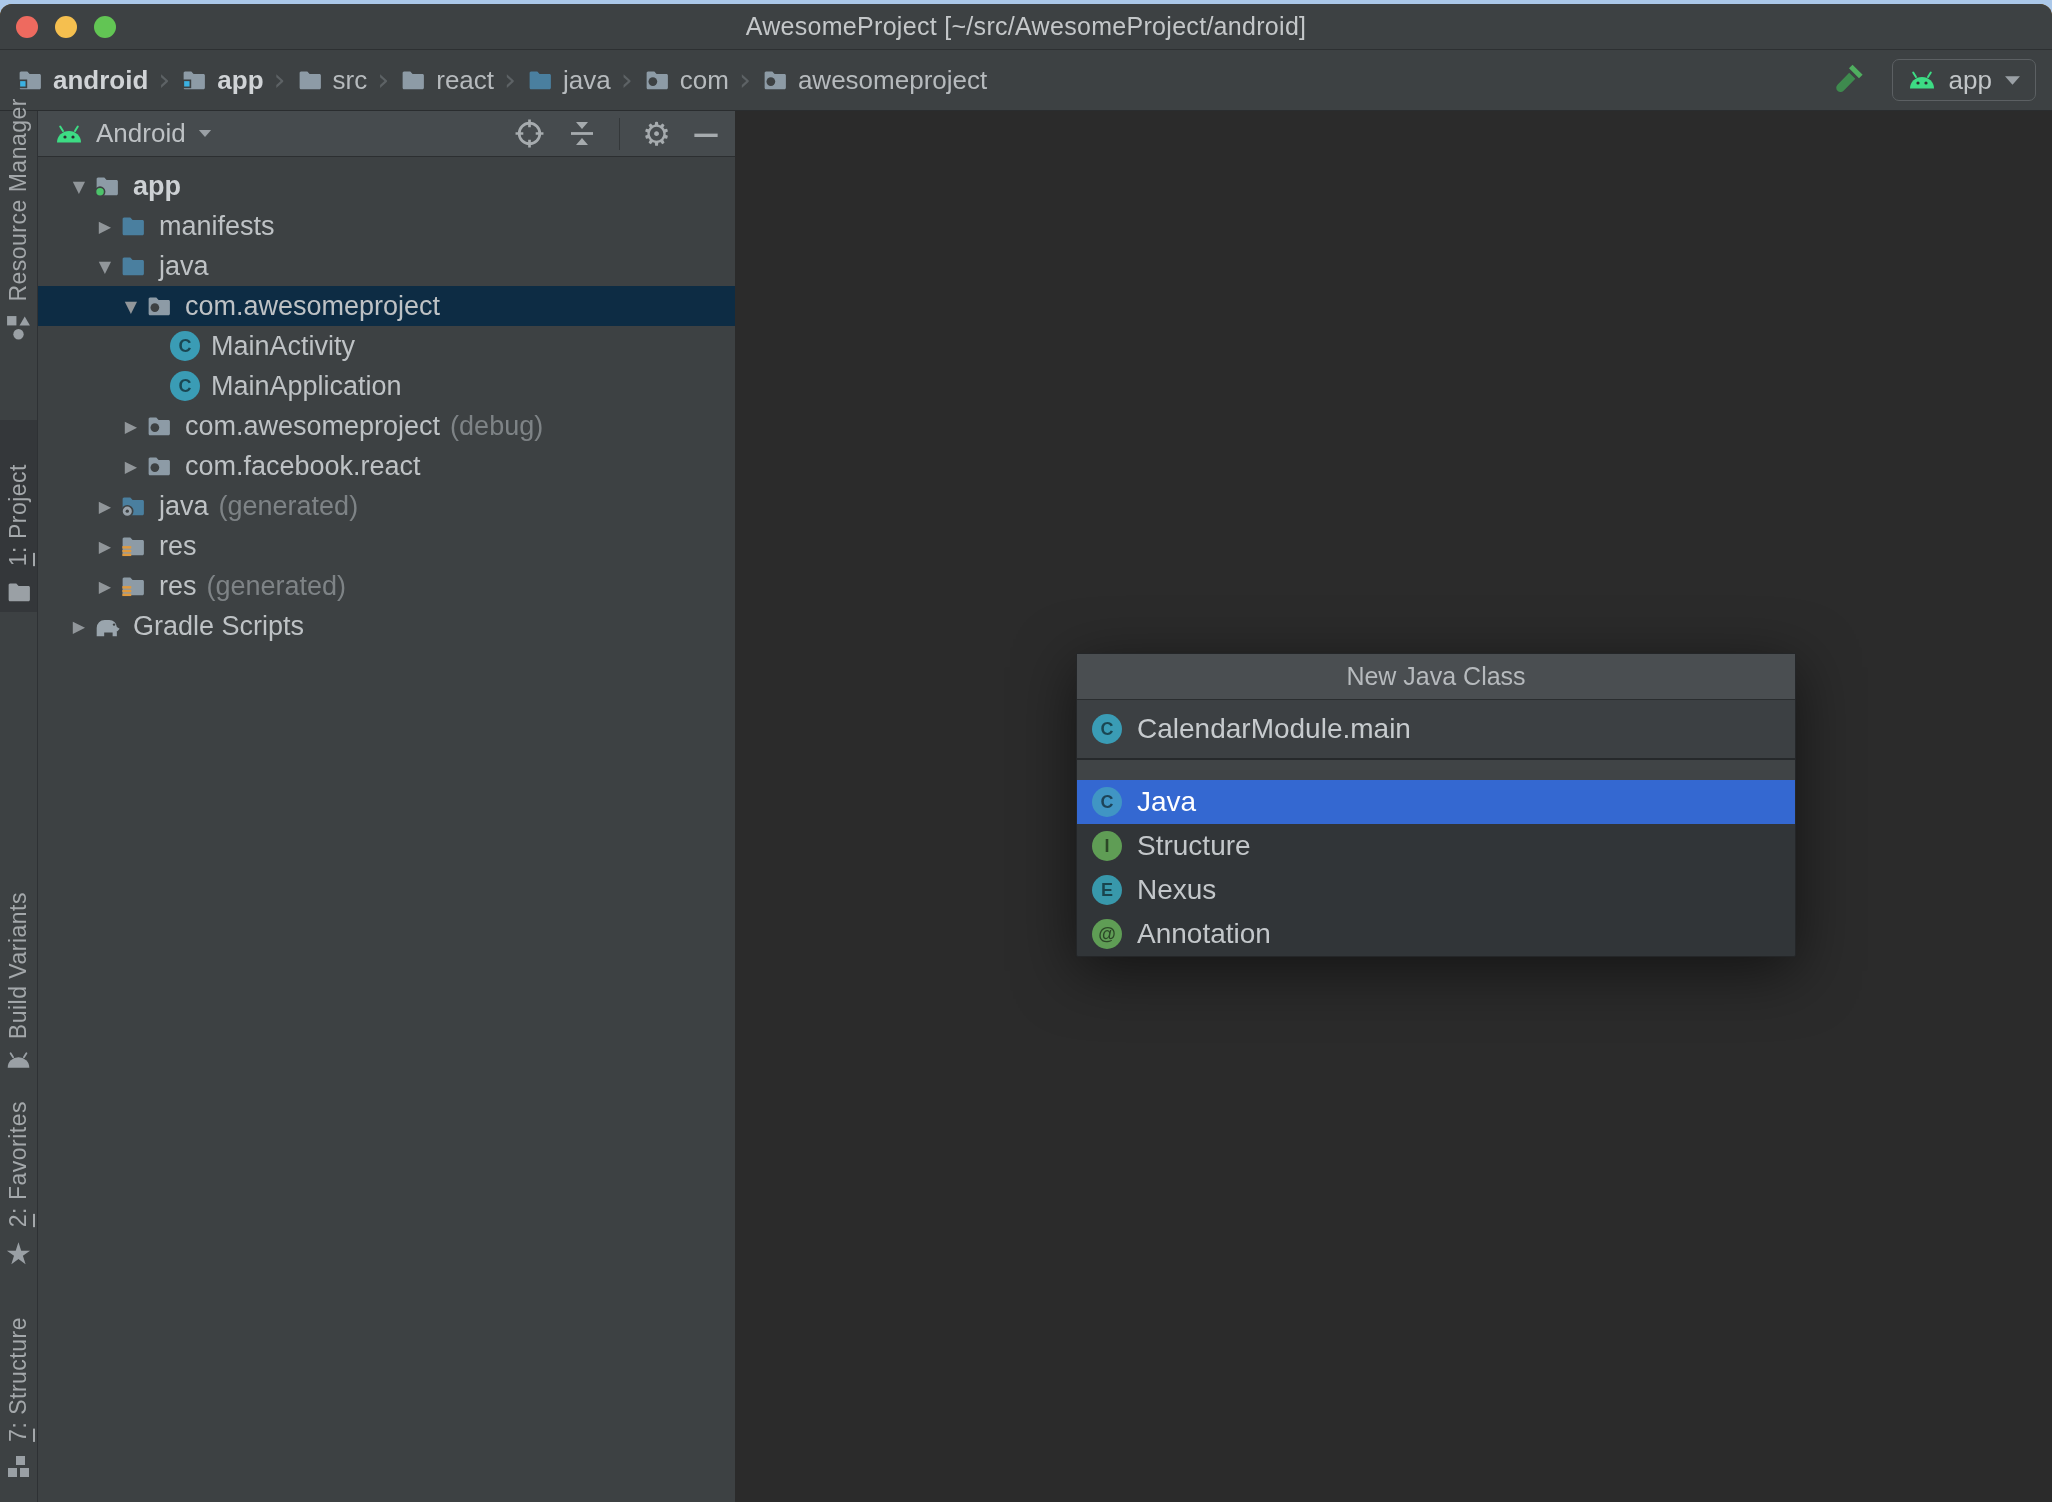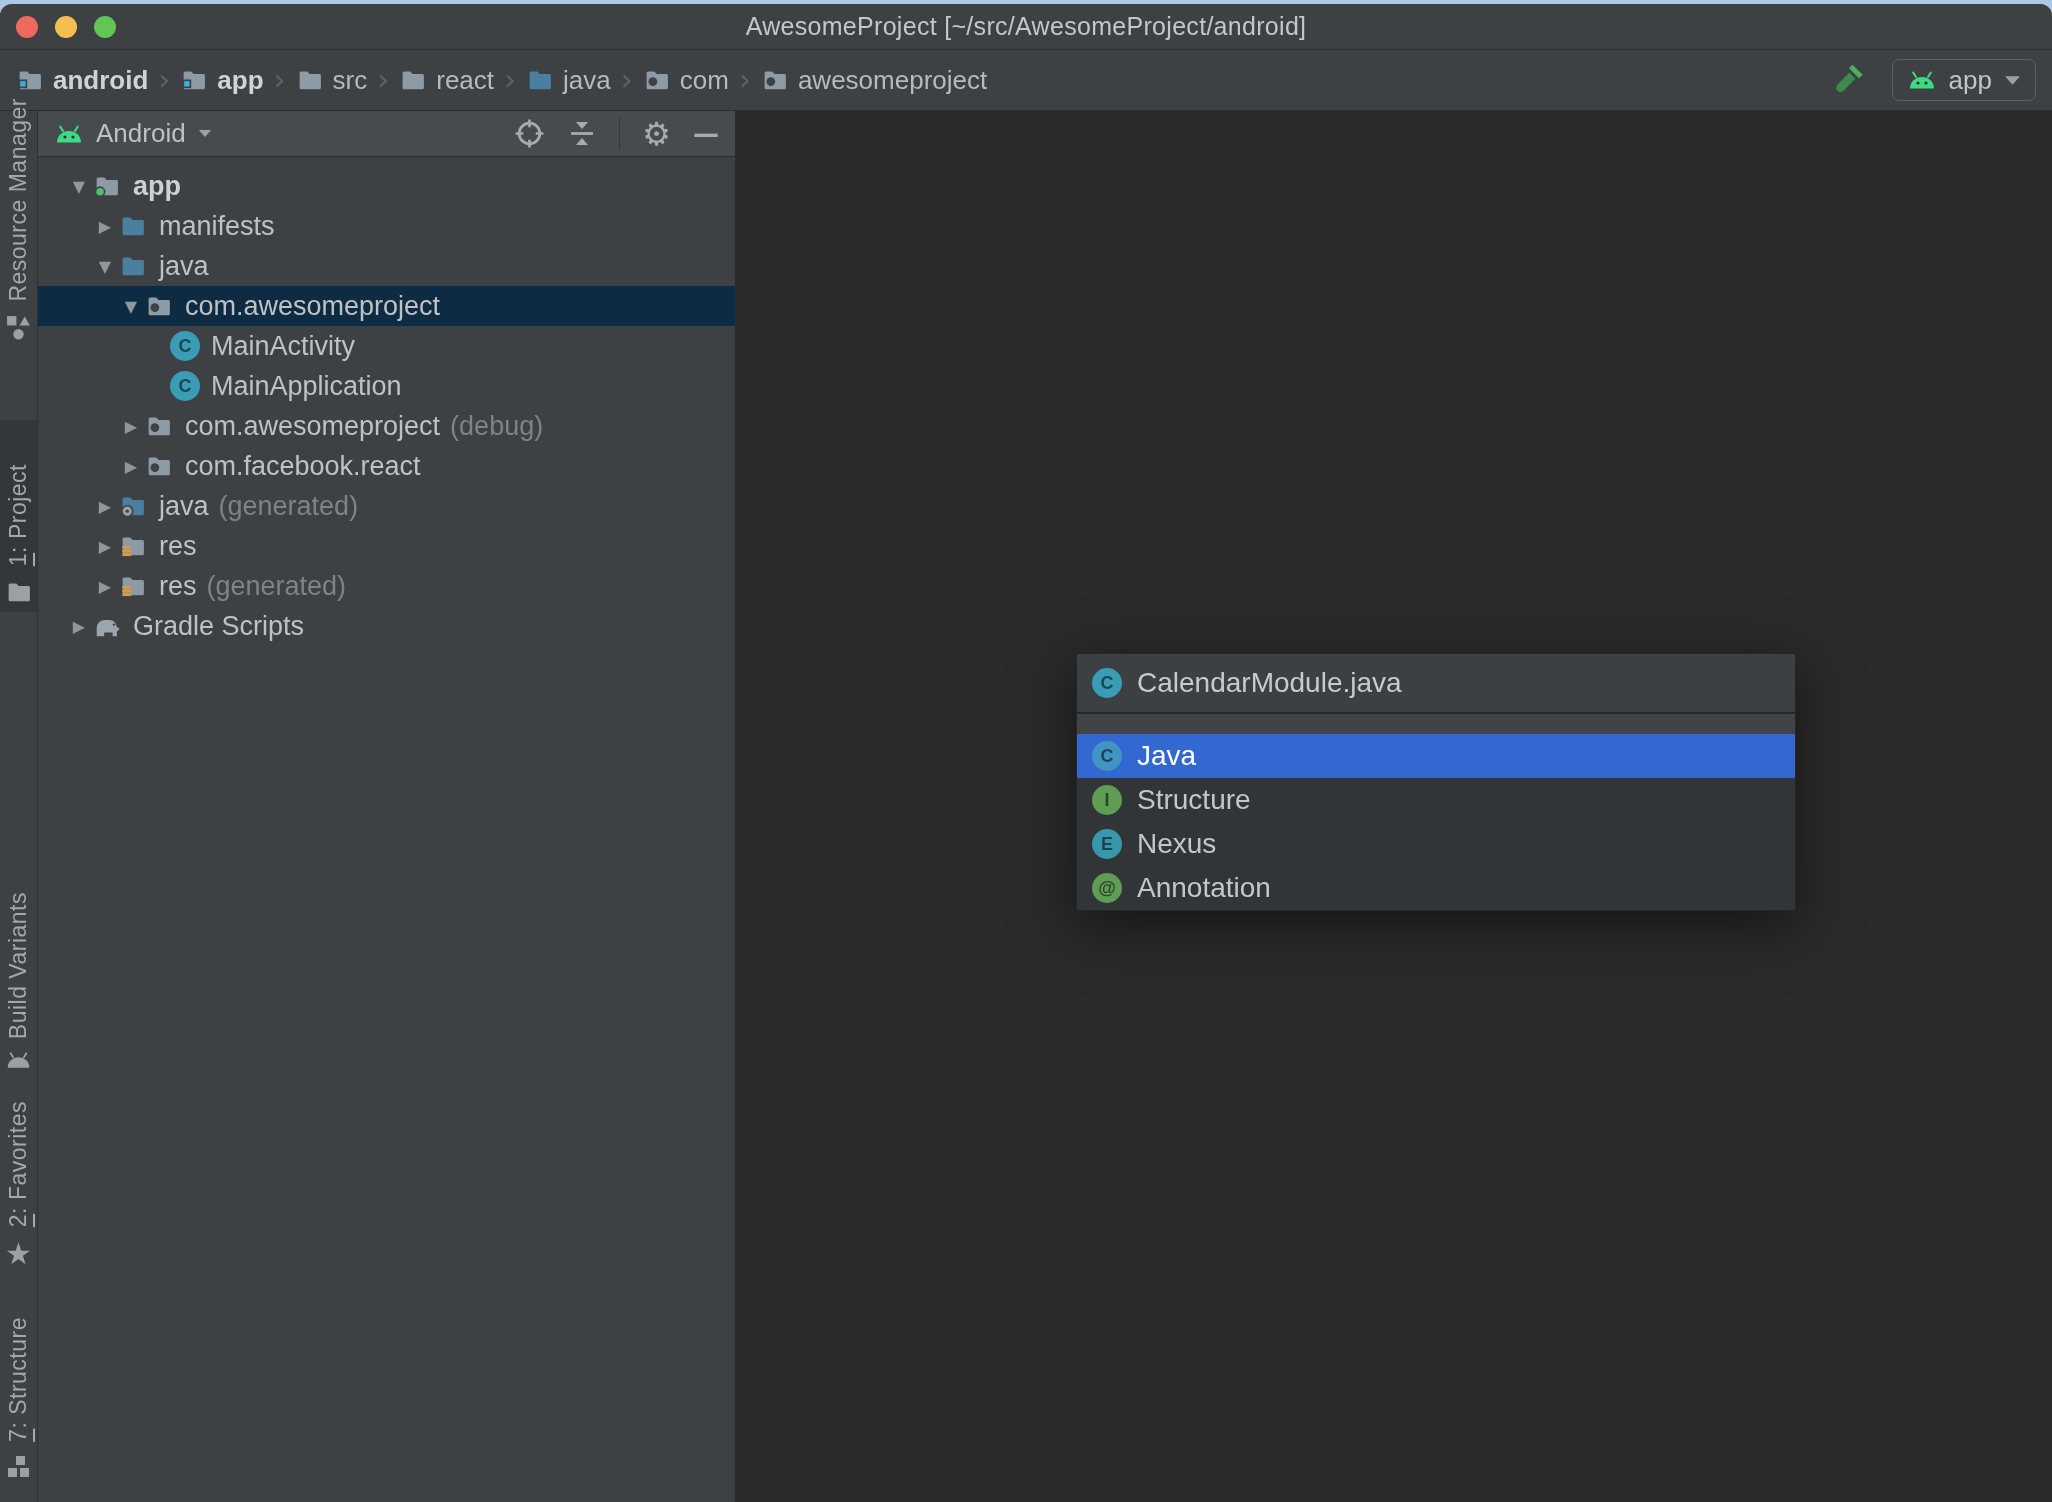--- a/index.html
+++ b/index.html
@@ -416,23 +416,24 @@
             </span>
     <span class="tlabel">Gradle Scripts</span>
 
   </div>
 </div>
     </div>
 
     <div class="editor">
 
       <div class="popup">
+        <div class="popup-header">New Java Class</div>
         <div class="popup-file" id="popup-file">
             <span class="badge" style="background: rgb(58, 156, 181);">C</span>
-          <span>CalendarModule.java</span>
+          <span>CalendarModule.main</span>
         </div>
         <div class="popup-strip"></div>
         <div id="popup-list">
   <div class="pitem selected" style="background: rgb(52, 104, 209);">
               <span class="badge" style="background: rgb(64, 149, 196);">C</span>
     <span class="plabel">Java</span>
   </div>
 
   <div class="pitem">
               <span class="badge" style="background: rgb(95, 157, 85);">I</span>

